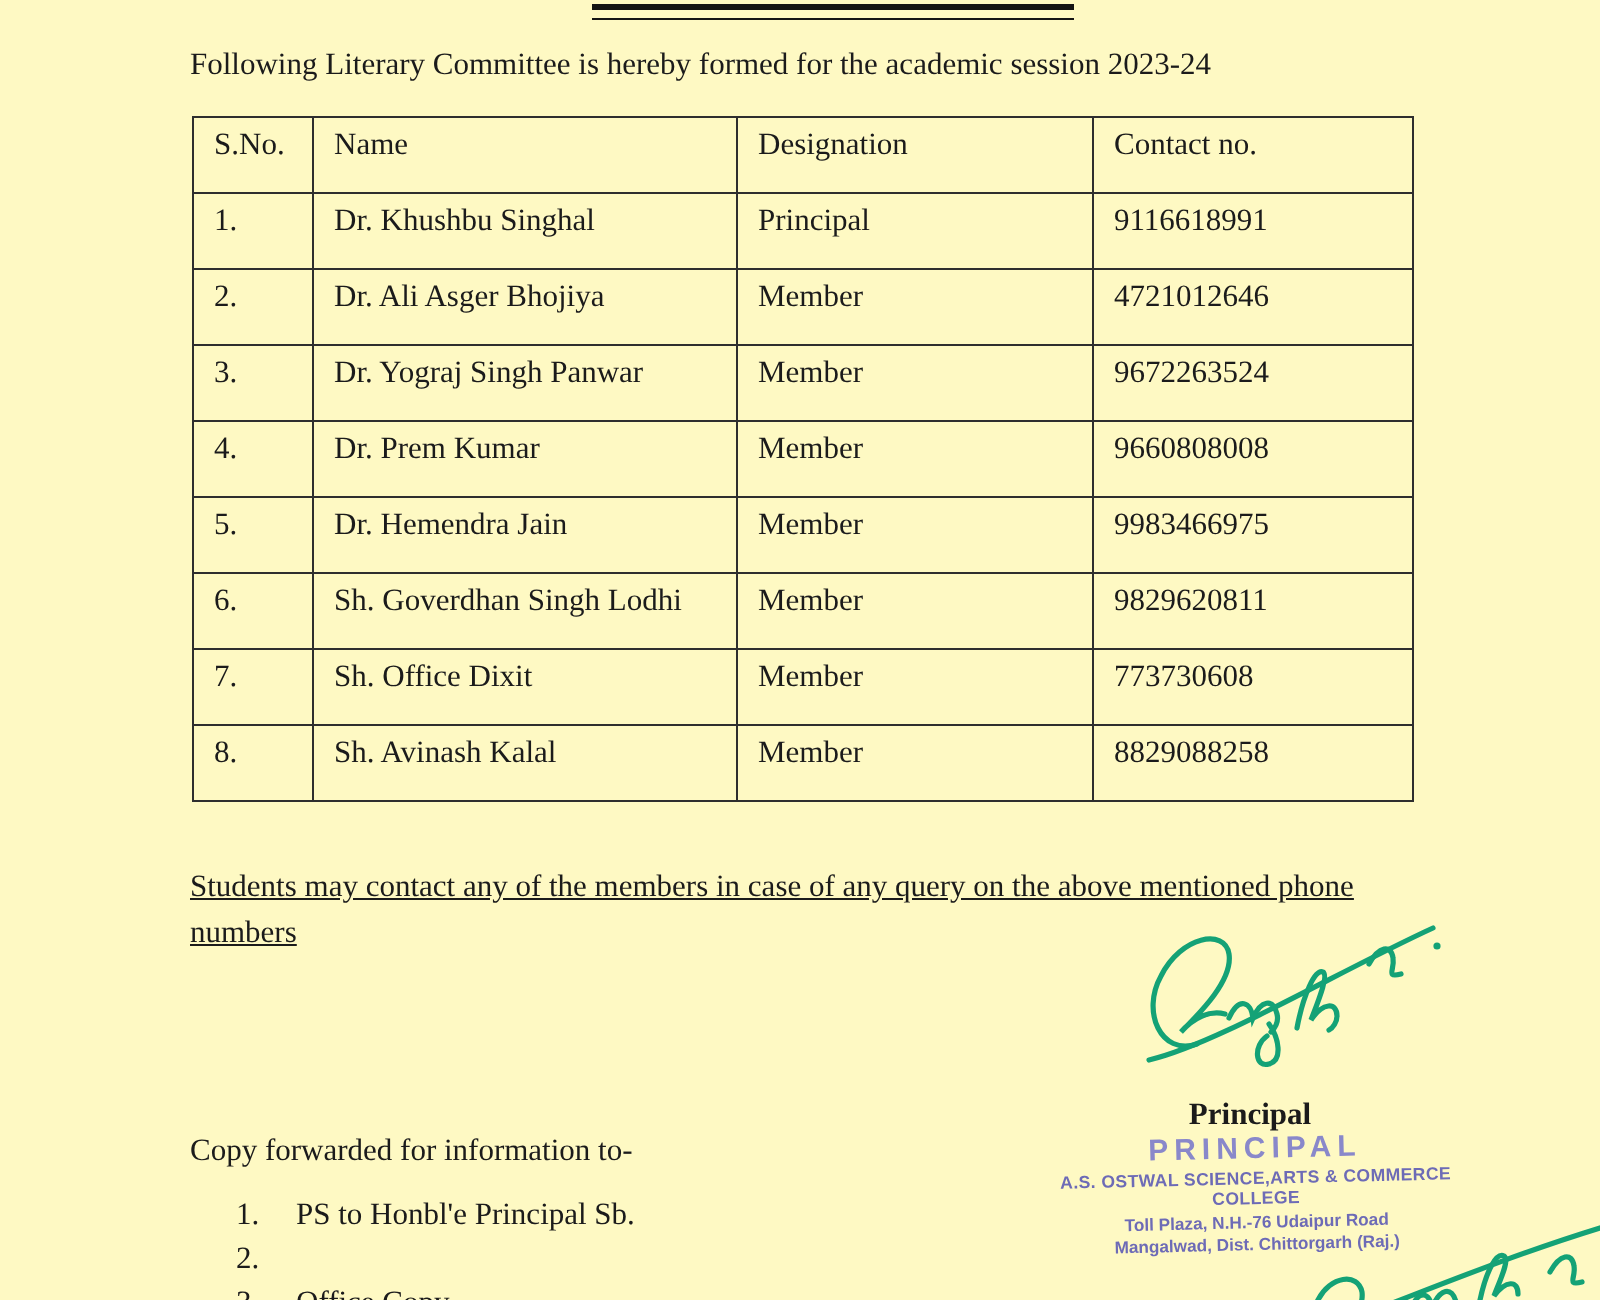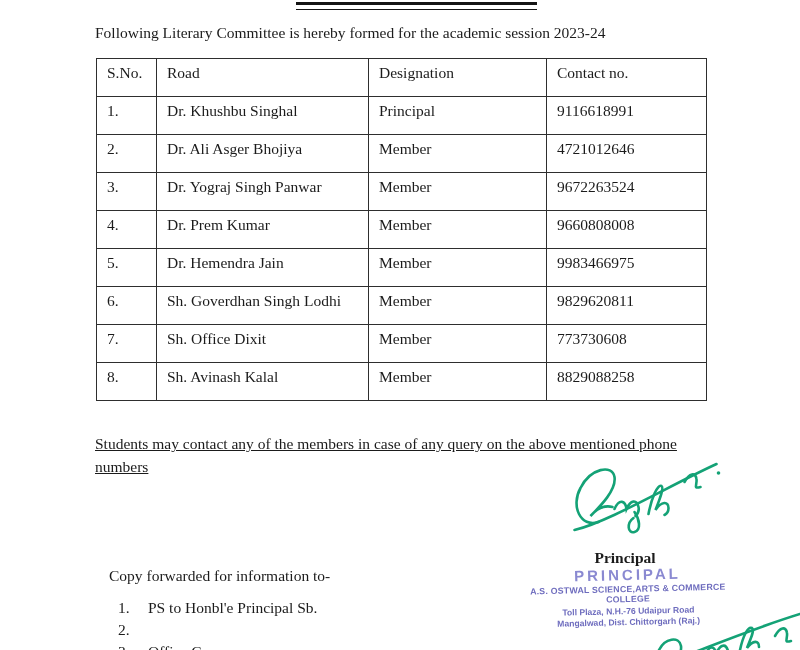--- a/index.html
+++ b/index.html
@@ -1,18 +1,18 @@
 <!DOCTYPE html>
 <html><head>
 <meta charset="utf-8">
 <style>
   html,body { margin:0; padding:0; background:#e9e9e9; }
   .page {
     position:relative; width:800px; height:650px; margin:0 auto;
-    background:#ffffff; overflow:hidden;
+    background:#fef9c3; overflow:hidden;
     font-family:"Liberation Serif", serif; color:#1b1b1b;
   }
   
   .rule-top {
     position:absolute; left:296px; top:2px; width:241px; height:4px;
     border-top:3px solid #141414; border-bottom:1px solid #141414;
   }
   .intro { position:absolute; left:95px; top:24px; font-size:15.5px; white-space:nowrap; }
 
   table.committee {
@@ -38,21 +38,21 @@
   .stamp {
     position:absolute; left:518px; top:566px; width:220px; text-align:center;
     font-family:"Liberation Sans", sans-serif; transform:rotate(-1.4deg);
     opacity:0.88; pointer-events:none;
   }
   .stamp-l1 { font-size:15px; font-weight:bold; letter-spacing:3px; color:#7a79cb; }
   .stamp-l2 { font-size:8.8px; font-weight:bold; color:#5a58b5; margin-top:1px; letter-spacing:0.2px; }
   .stamp-l3 { font-size:8.6px; font-weight:bold; color:#5a58b5; margin-top:1.5px; }
   .stamp-l4 { font-size:8.6px; font-weight:bold; color:#5a58b5; margin-top:1.5px; }
 
-  .copyfwd  { position:absolute; left:95px; top:567px; font-size:15.5px;margin-left:14px; }
+  .copyfwd  { position:absolute; left:95px; top:567px; font-size:15.5px; }
   .copylist { position:absolute; left:118px; top:599px; font-size:15.5px; }
   .copylist .li { display:flex; height:22px; align-items:flex-start; }
   .copylist .num { width:30px; }
 </style>
 </head>
 <body>
 
 <div class="page">
 
   <div class="rule-top"></div>
@@ -62,21 +62,21 @@
   <table class="committee">
     <colgroup>
       <col style="width:60px">
         <col style="width:212px">
         <col style="width:178px">
         <col style="width:160px">
     </colgroup>
     <thead>
       <tr>
         <th>S.No.</th>
-        <th>Road</th>
+        <th>Name</th>
         <th>Designation</th>
         <th>Contact no.</th>
       </tr>
     </thead>
     <tbody>
       <tr>
         <td>1.</td>
         <td>Dr. Khushbu Singhal</td>
         <td>Principal</td>
         <td>9116618991</td>

